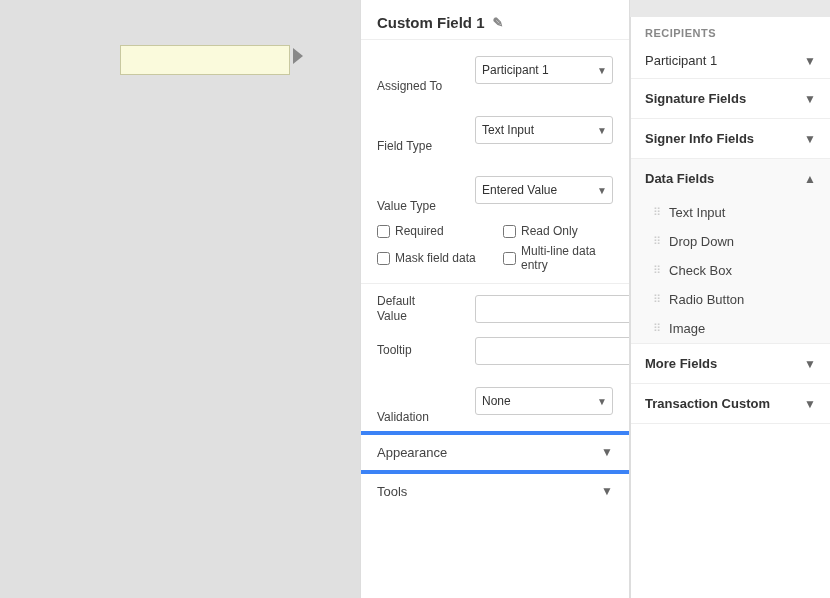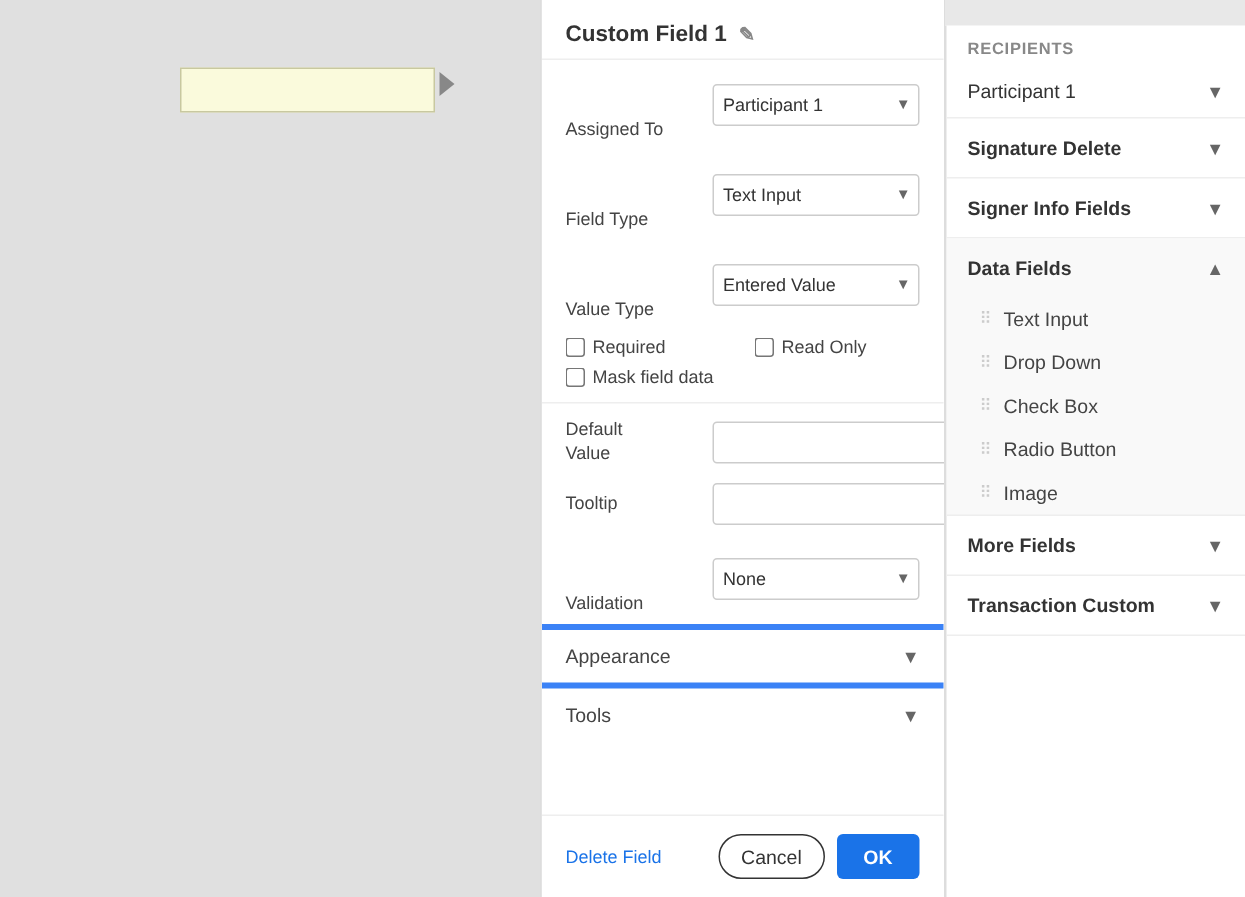--- a/index.html
+++ b/index.html
@@ -388,20 +388,27 @@
         <input type="checkbox" style="">
         <span>Read Only</span>
       </label>
     </div>
 
     <div class="checkboxes-row2">
       <label class="checkbox-item">
         <input type="checkbox" style="">
         <span>Mask field data</span>
       </label>
+      <label class="checkbox-item">
+        <input type="checkbox" style="">
+        <span class="multi-line-label">
+          <span>Multi-line data</span>
+          <span>entry</span>
+        </span>
+      </label>
     </div>
 
     <div class="divider"></div>
 
     <div class="default-row">
       <span class="default-label">Default<br>Value</span>
       <input type="text" class="text-input" value="" style="">
     </div>
 
     <div class="default-row">
@@ -427,43 +434,36 @@
       <span class="chevron-icon">▼</span>
     </div>
 
     <div class="collapsible-row">
       <span class="collapsible-label">Tools</span>
       <span class="chevron-icon">▼</span>
     </div>
 
   </div>
 
-  <div class="panel-footer">
-    <a class="delete-link">Delete Field</a>
-    <div class="footer-buttons">
-      <button class="btn-cancel">Cancel</button>
-      <button class="btn-ok">OK</button>
-    </div>
-  </div>
 
 </div>
 
 <div class="sidebar">
 
   <div class="sidebar-section">
     <div class="recipients-label">RECIPIENTS</div>
     <div class="participant-row">
       <span class="participant-name">Participant 1</span>
       <span style="color:#666;font-size:12px;">▼</span>
     </div>
   </div>
 
   <div class="sidebar-section">
     <div class="sidebar-section-header">
-      <span class="sidebar-section-title">Signature Delete</span>
+      <span class="sidebar-section-title">Signature Fields</span>
       <span style="color:#666;font-size:12px;">▼</span>
     </div>
   </div>
 
   <div class="sidebar-section">
     <div class="sidebar-section-header">
       <span class="sidebar-section-title">Signer Info Fields</span>
       <span style="color:#666;font-size:12px;">▼</span>
     </div>
   </div>

